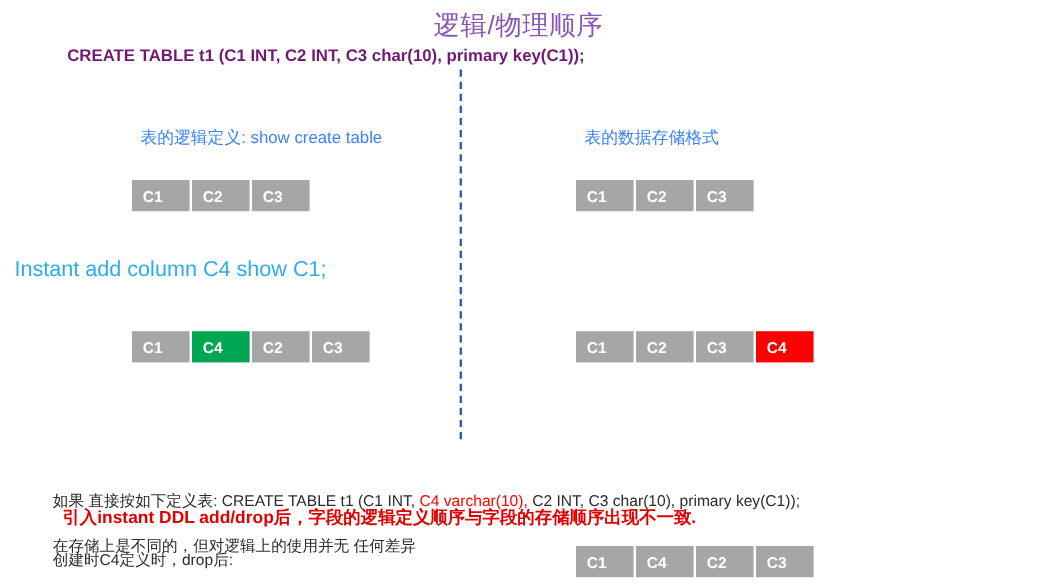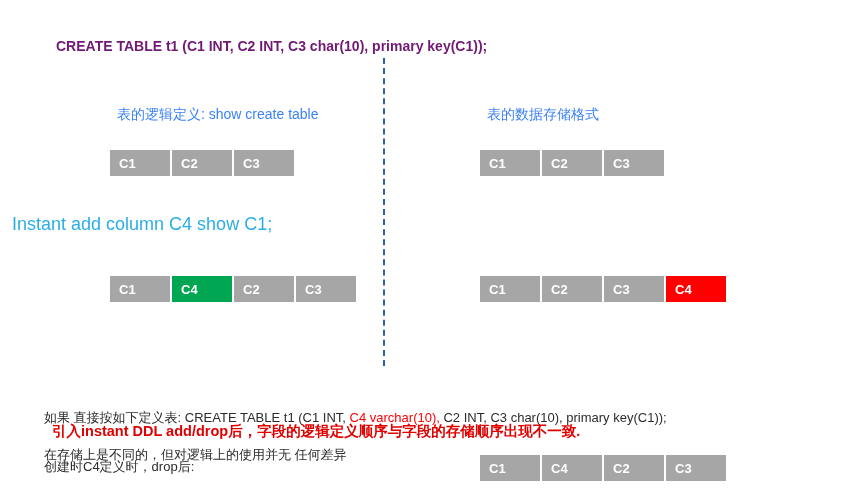--- a/index.html
+++ b/index.html
@@ -76,21 +76,21 @@
   }
 
   
   .row {
     position: absolute;
     display: flex;
     gap: 2px;
     height: 26px;
   }
   .cell {
-    width: 60px;
+    width: 48px;
     height: 26px;
     background: #a6a6a6;
     color: #ffffff;
     font-size: 13px;
     font-weight: bold;
     display: flex;
     align-items: center;
     padding-left: 9px;
     box-sizing: border-box;
     font-family: "Liberation Sans", "DejaVu Sans", sans-serif;
@@ -124,20 +124,21 @@
   .note-1 { left: 44px; top: 409px; }
   .note-2 { left: 44px; top: 446px; text-align: center; }
   .note-3 { left: 44px; top: 458px; }
   .red-frag { color: #fe0000; }
 </style>
 </head>
 <body>
 
 <div class="slide">
 
+  <div class="title">逻辑/物理顺序</div>
 
   <div class="create-stmt">CREATE TABLE t1 (C1 INT, C2 INT, C3 char(10), primary key(C1));</div>
 
   <div class="divider"></div>
 
   <div class="caption caption-left">表的逻辑定义: show create table</div>
   <div class="caption caption-right">表的数据存储格式</div>
 
   <div class="instant-line">Instant add column C4 show C1;</div>
 

